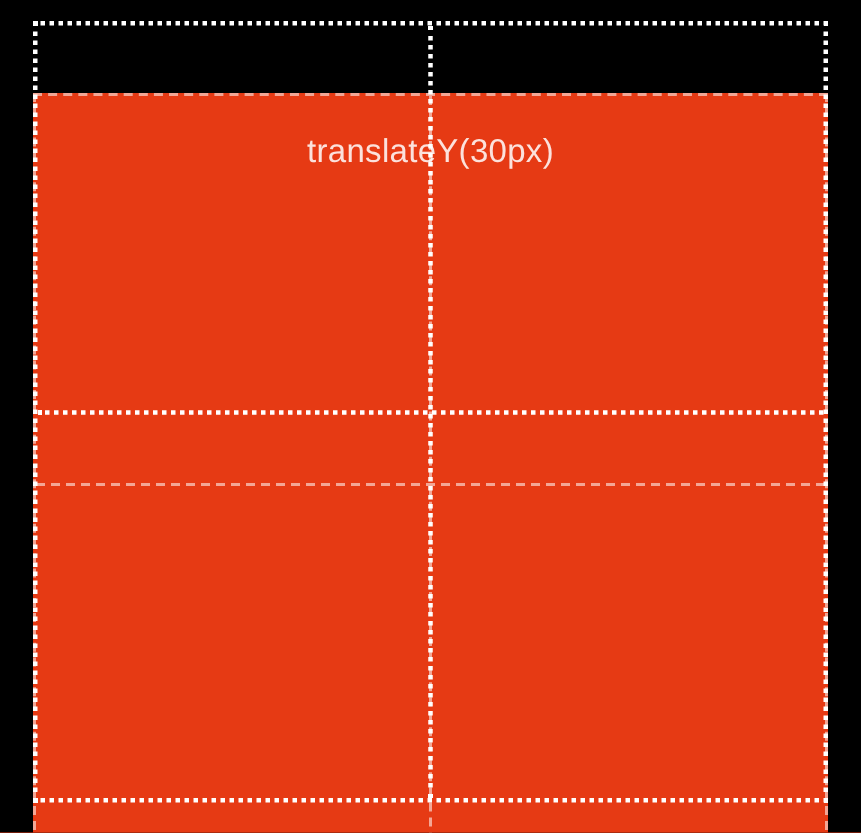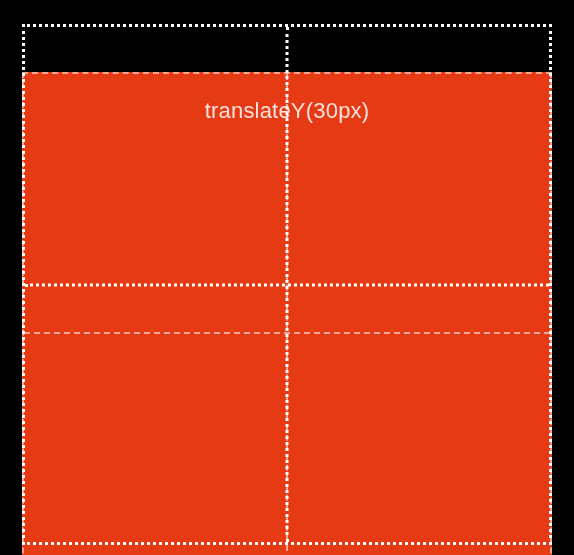--- a/index.html
+++ b/index.html
@@ -10,21 +10,21 @@
     body {
       background: #000;
       width: 574px;
       height: 555px;
       position: relative;
       overflow: hidden;
       font-family: -apple-system, BlinkMacSystemFont, "Segoe UI", Arial, sans-serif;
     }
     .stage {
       position: absolute;
-      top: 10px;
+      top: 0;
       left: 22px;
       width: 549px;
       height: 535px;
     }
     
     .grid-original {
       position: absolute;
       top: 14px;
       left: 0;
       width: 530px;

